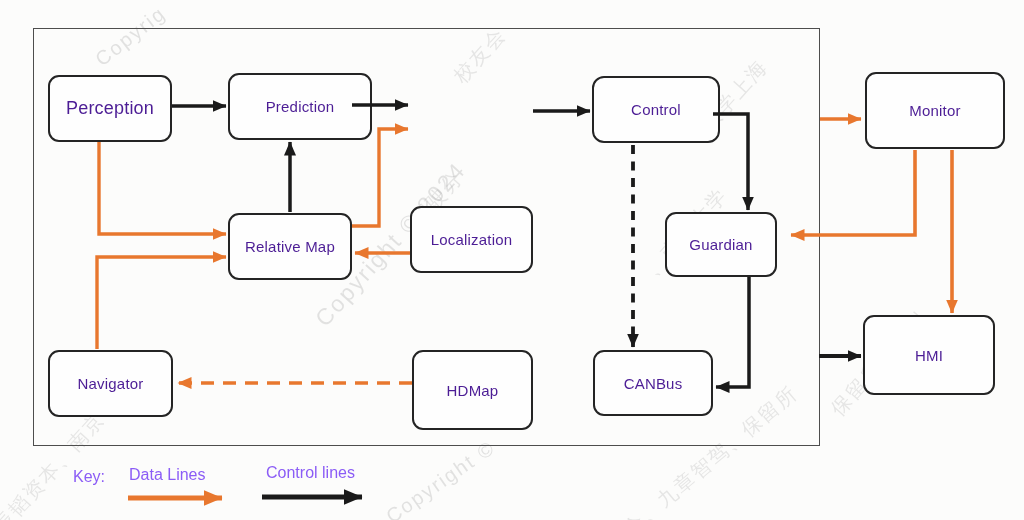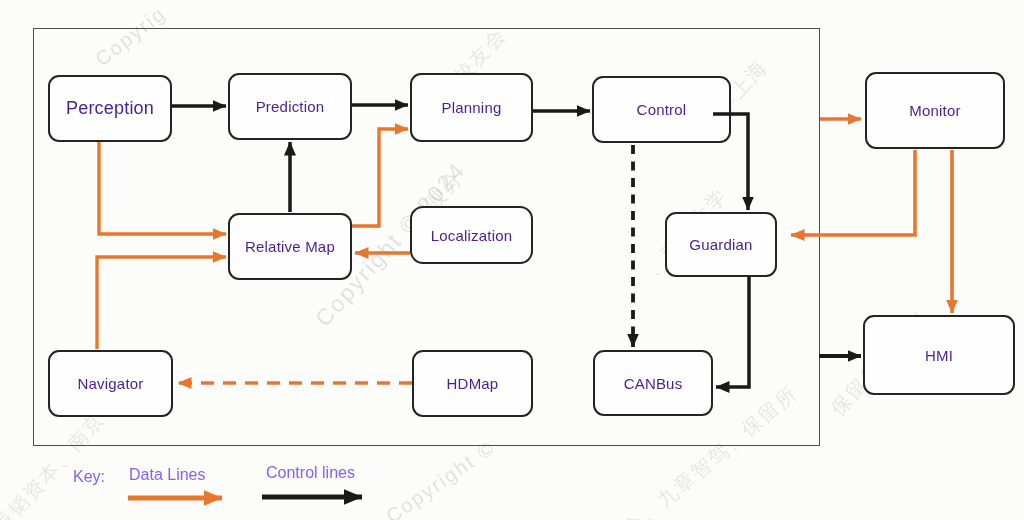--- a/index.html
+++ b/index.html
@@ -39,31 +39,30 @@
   <div class="wm" style="left:660px;top:255px;">、南京大学</div>
   <div class="wm" style="left:715px;top:110px;">大学上海</div>
   <div class="wm" style="left:845px;top:395px;">保留所有权利</div>
   <div class="wm" style="left:8px;top:512px;">辰韬资本、南京</div>
   <div class="wm lat" style="left:395px;top:505px;transform:rotate(-35deg);">Copyright ©</div>
   <div class="wm" style="left:635px;top:515px;transform:rotate(-40deg);">会、九章智驾、保留所</div>
 
   <div id="frame"></div>
 
   <div class="node big" style="left:48px;top:75px;width:124px;height:67px;">Perception</div>
-  <div class="node" style="left:228px;top:73px;width:124px;height:67px;">Prediction</div>
-  <div class="node" style="left:410px;top:73px;width:123px;height:69px;">Planning</div>
-  <div class="node" style="left:592px;top:76px;width:139px;height:67px;">Control</div>
+  <div class="node" style="left:228px;top:73px;width:144px;height:67px;">Prediction</div>
+  <div class="node" style="left:592px;top:76px;width:128px;height:67px;border-radius:12px;">Control</div>
   <div class="node" style="left:865px;top:72px;width:140px;height:77px;">Monitor</div>
   <div class="node" style="left:228px;top:213px;width:124px;height:67px;">Relative Map</div>
-  <div class="node" style="left:410px;top:206px;width:123px;height:58px;border-radius:13px;">Localization</div>
+  <div class="node" style="left:410px;top:206px;width:123px;height:67px;">Localization</div>
   <div class="node" style="left:665px;top:212px;width:112px;height:65px;">Guardian</div>
   <div class="node" style="left:48px;top:350px;width:125px;height:67px;">Navigator</div>
-  <div class="node" style="left:412px;top:350px;width:121px;height:67px;">HDMap</div>
+  <div class="node" style="left:412px;top:350px;width:121px;height:80px;">HDMap</div>
   <div class="node" style="left:593px;top:350px;width:120px;height:66px;">CANBus</div>
-  <div class="node" style="left:863px;top:315px;width:152px;height:80px;">HMI</div>
+  <div class="node" style="left:863px;top:315px;width:132px;height:80px;">HMI</div>
 
   <svg id="edges" xmlns="http://www.w3.org/2000/svg" width="1024" height="520" viewBox="0 0 1024 520" fill="none">
     <defs>
       <marker id="ahB" markerUnits="userSpaceOnUse" markerWidth="15" markerHeight="13" refX="13.5" refY="6" orient="auto">
         <path d="M0,0 L14,6 L0,12 Z" fill="#1A1A1A"></path>
       </marker>
       <marker id="ahO" markerUnits="userSpaceOnUse" markerWidth="15" markerHeight="13" refX="13.5" refY="6" orient="auto">
         <path d="M0,0 L14,6 L0,12 Z" fill="#E8772E"></path>
       </marker>
       <marker id="ahBkey" markerUnits="userSpaceOnUse" markerWidth="21" markerHeight="17" refX="18.5" refY="8" orient="auto">

